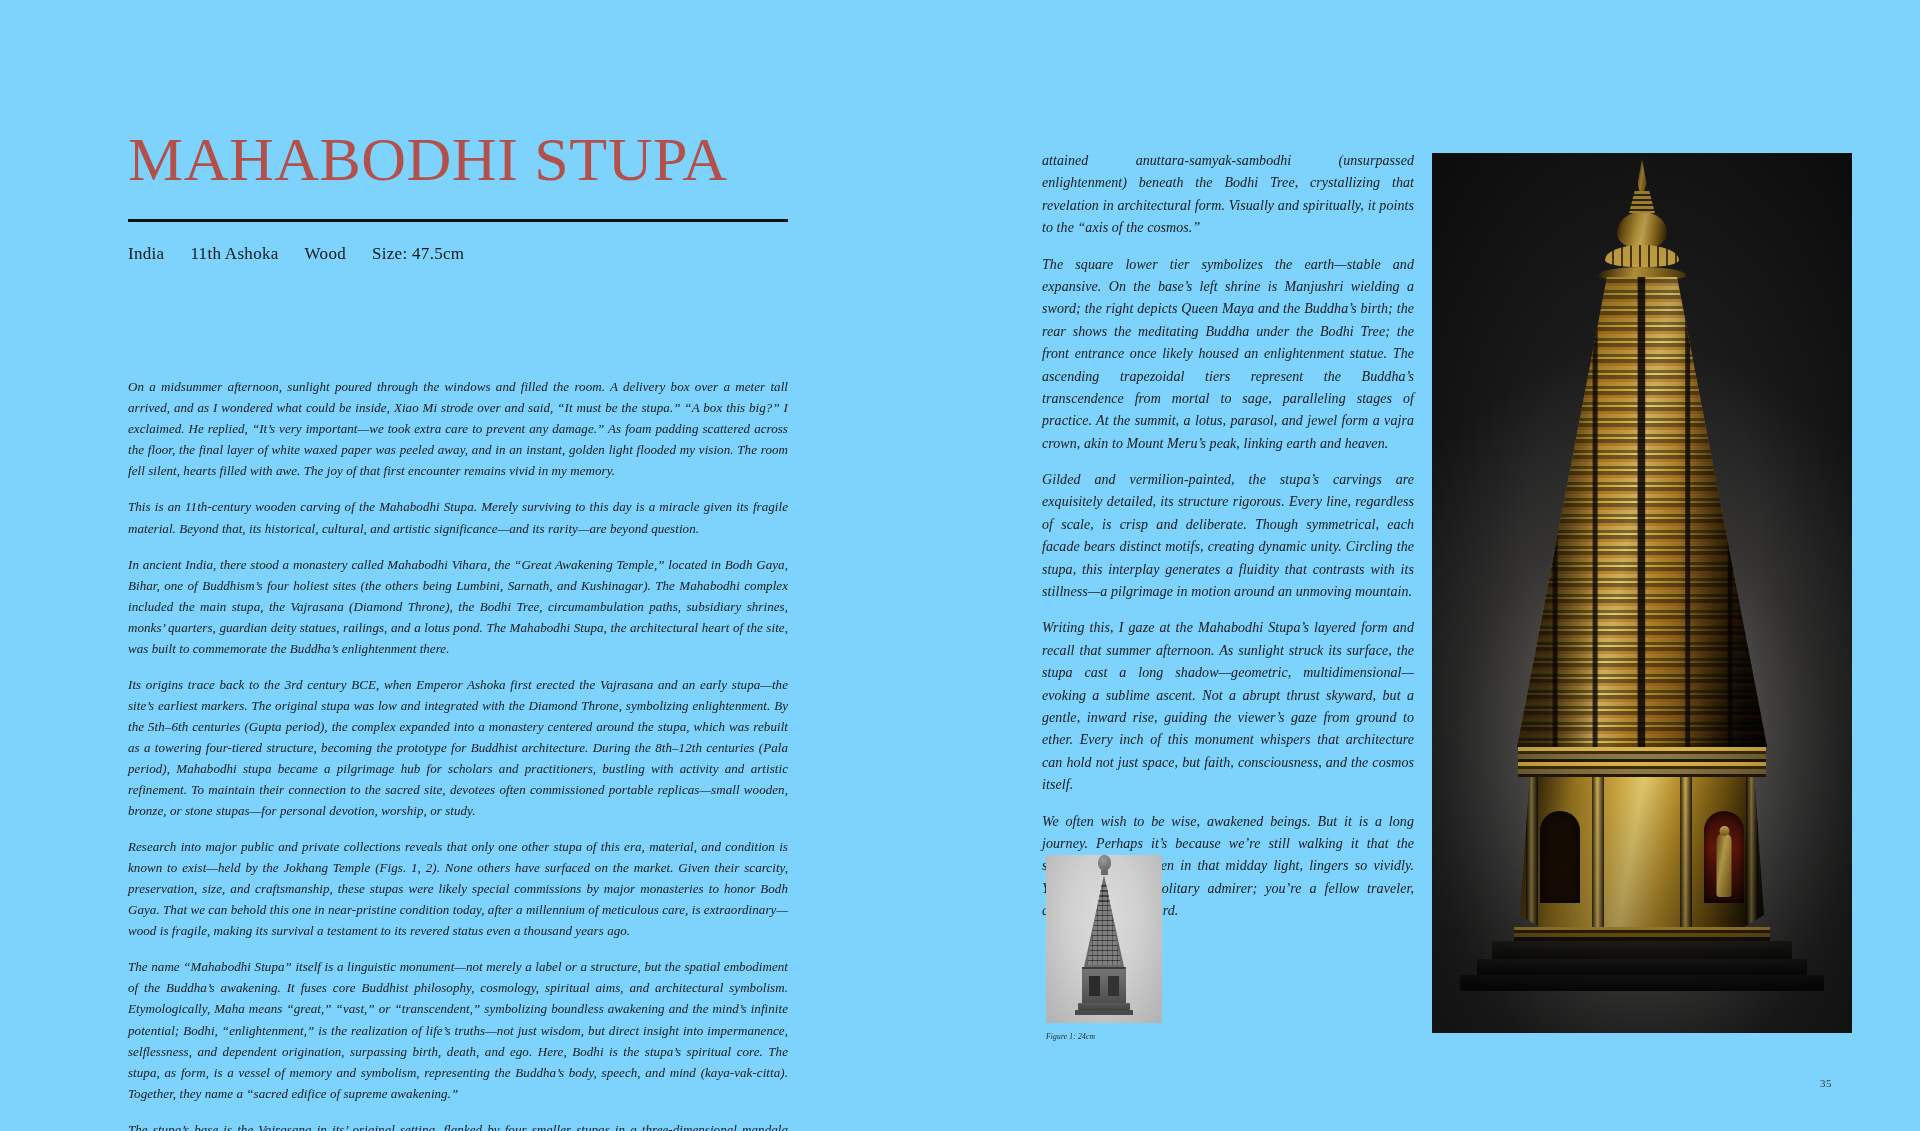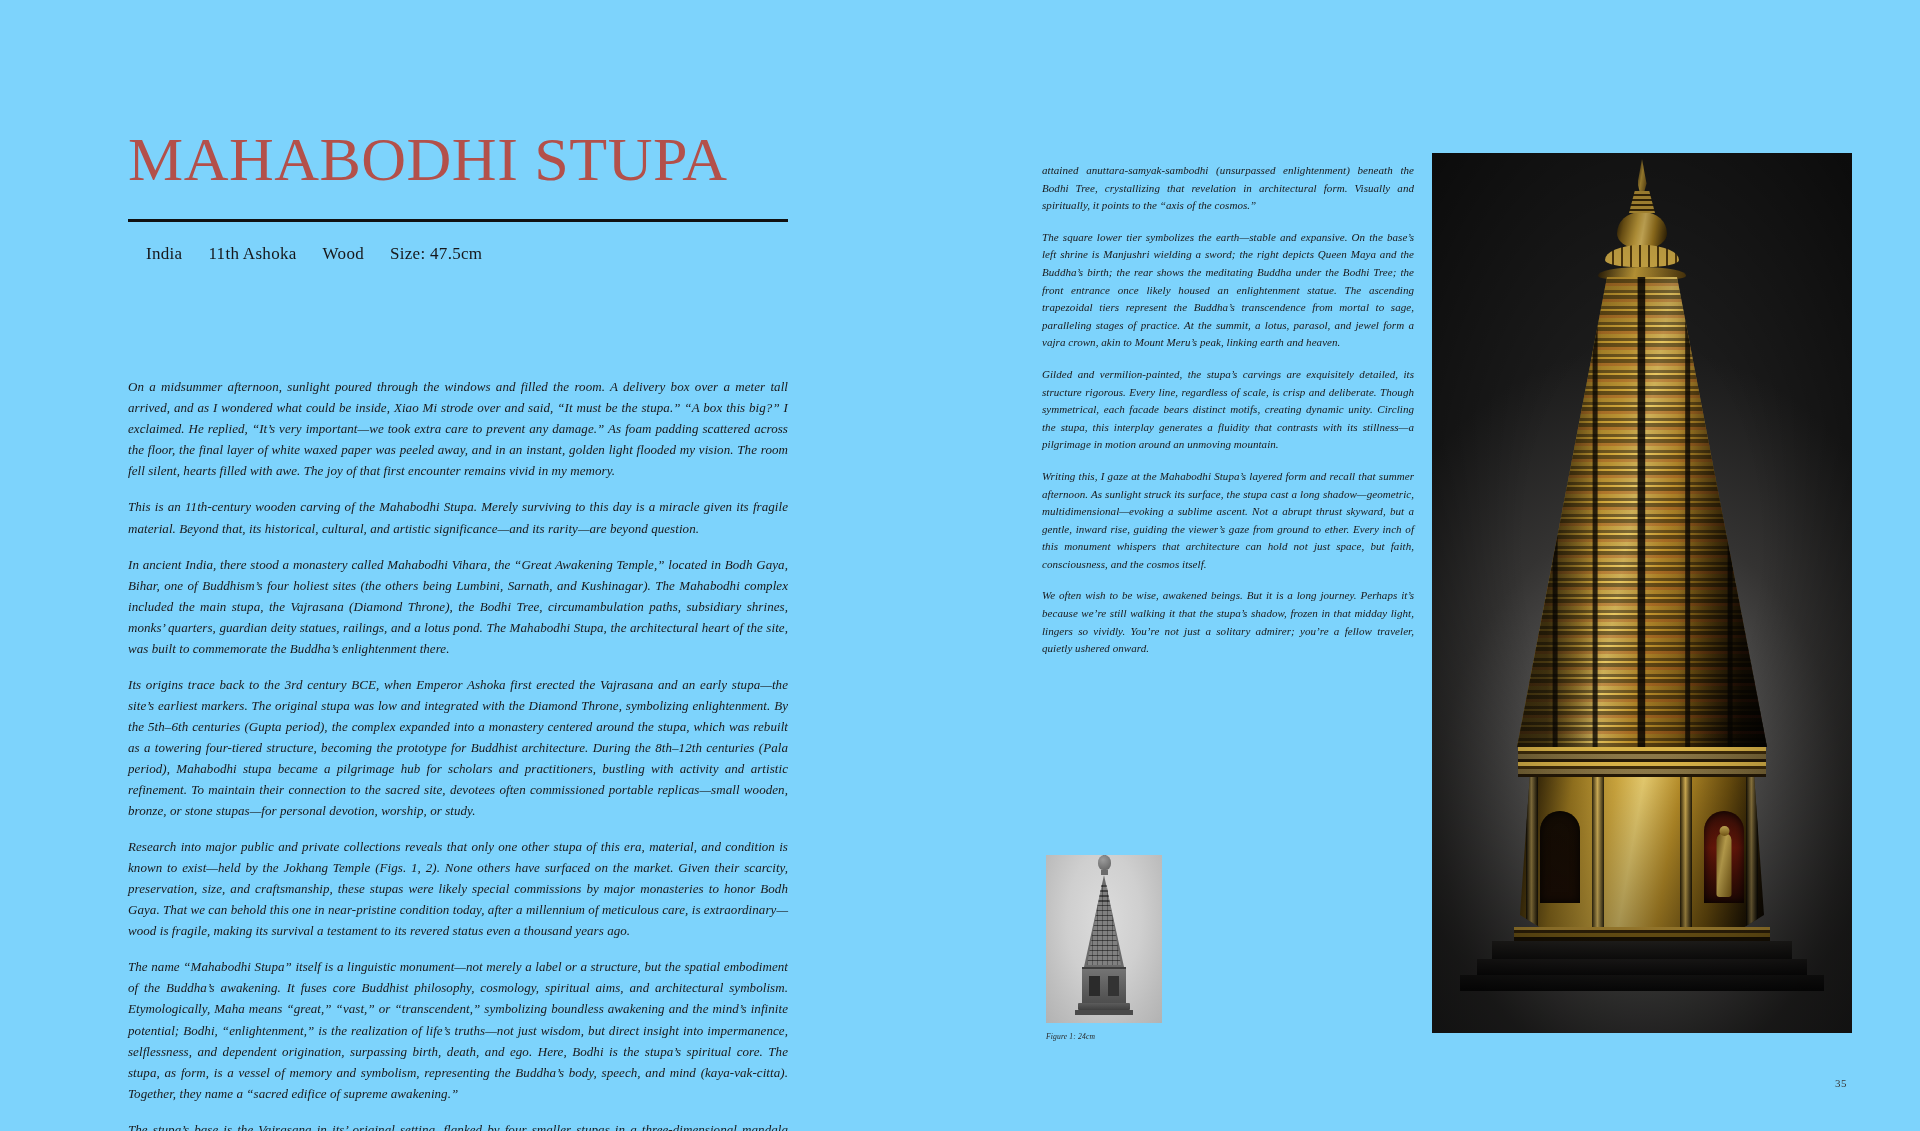--- a/index.html
+++ b/index.html
@@ -49,21 +49,20 @@
   }
 
   .meta-line {
     margin-top: 22px;
     font-size: 17px;
     letter-spacing: 0.3px;
     color: #17171a;
     display: flex;
     gap: 26px;
     align-items: baseline;
-    margin-left: 18px;
   }
   .meta-line .meta-item { white-space: nowrap; }
 
   .body-block {
     margin-top: 112px;
   }
 
   .para {
     font-style: italic;
     font-size: 13px;
@@ -76,24 +75,23 @@
   .para:last-child { margin-bottom: 0; }
 
   
   .right-col {
     position: absolute;
     left: 1042px;
     top: 150px;
     width: 372px;
   }
   .right-col .para {
-    font-size: 11px;
+    font-size: 14px;
     line-height: 1.60;
     margin-bottom: 14px;
-    margin-top: 12px;
   }
 
   
   .figures {
     position: absolute;
     left: 1046px;
     top: 855px;
     width: 372px;
     display: flex;
     gap: 22px;
@@ -374,21 +372,21 @@
   .photo-vignette {
     position: absolute;
     inset: 0;
     background: radial-gradient(ellipse 70% 60% at 50% 45%, rgba(0,0,0,0) 40%, rgba(0,0,0,.55) 100%);
     pointer-events: none;
   }
 
   
   .page-number {
     position: absolute;
-    right: 73px;
+    right: 88px;
     bottom: 42px;
     font-size: 11px;
     color: #3a3a3a;
     letter-spacing: .05em;
   }
 </style>
 </head>
 <body>
 
 <div class="page">

